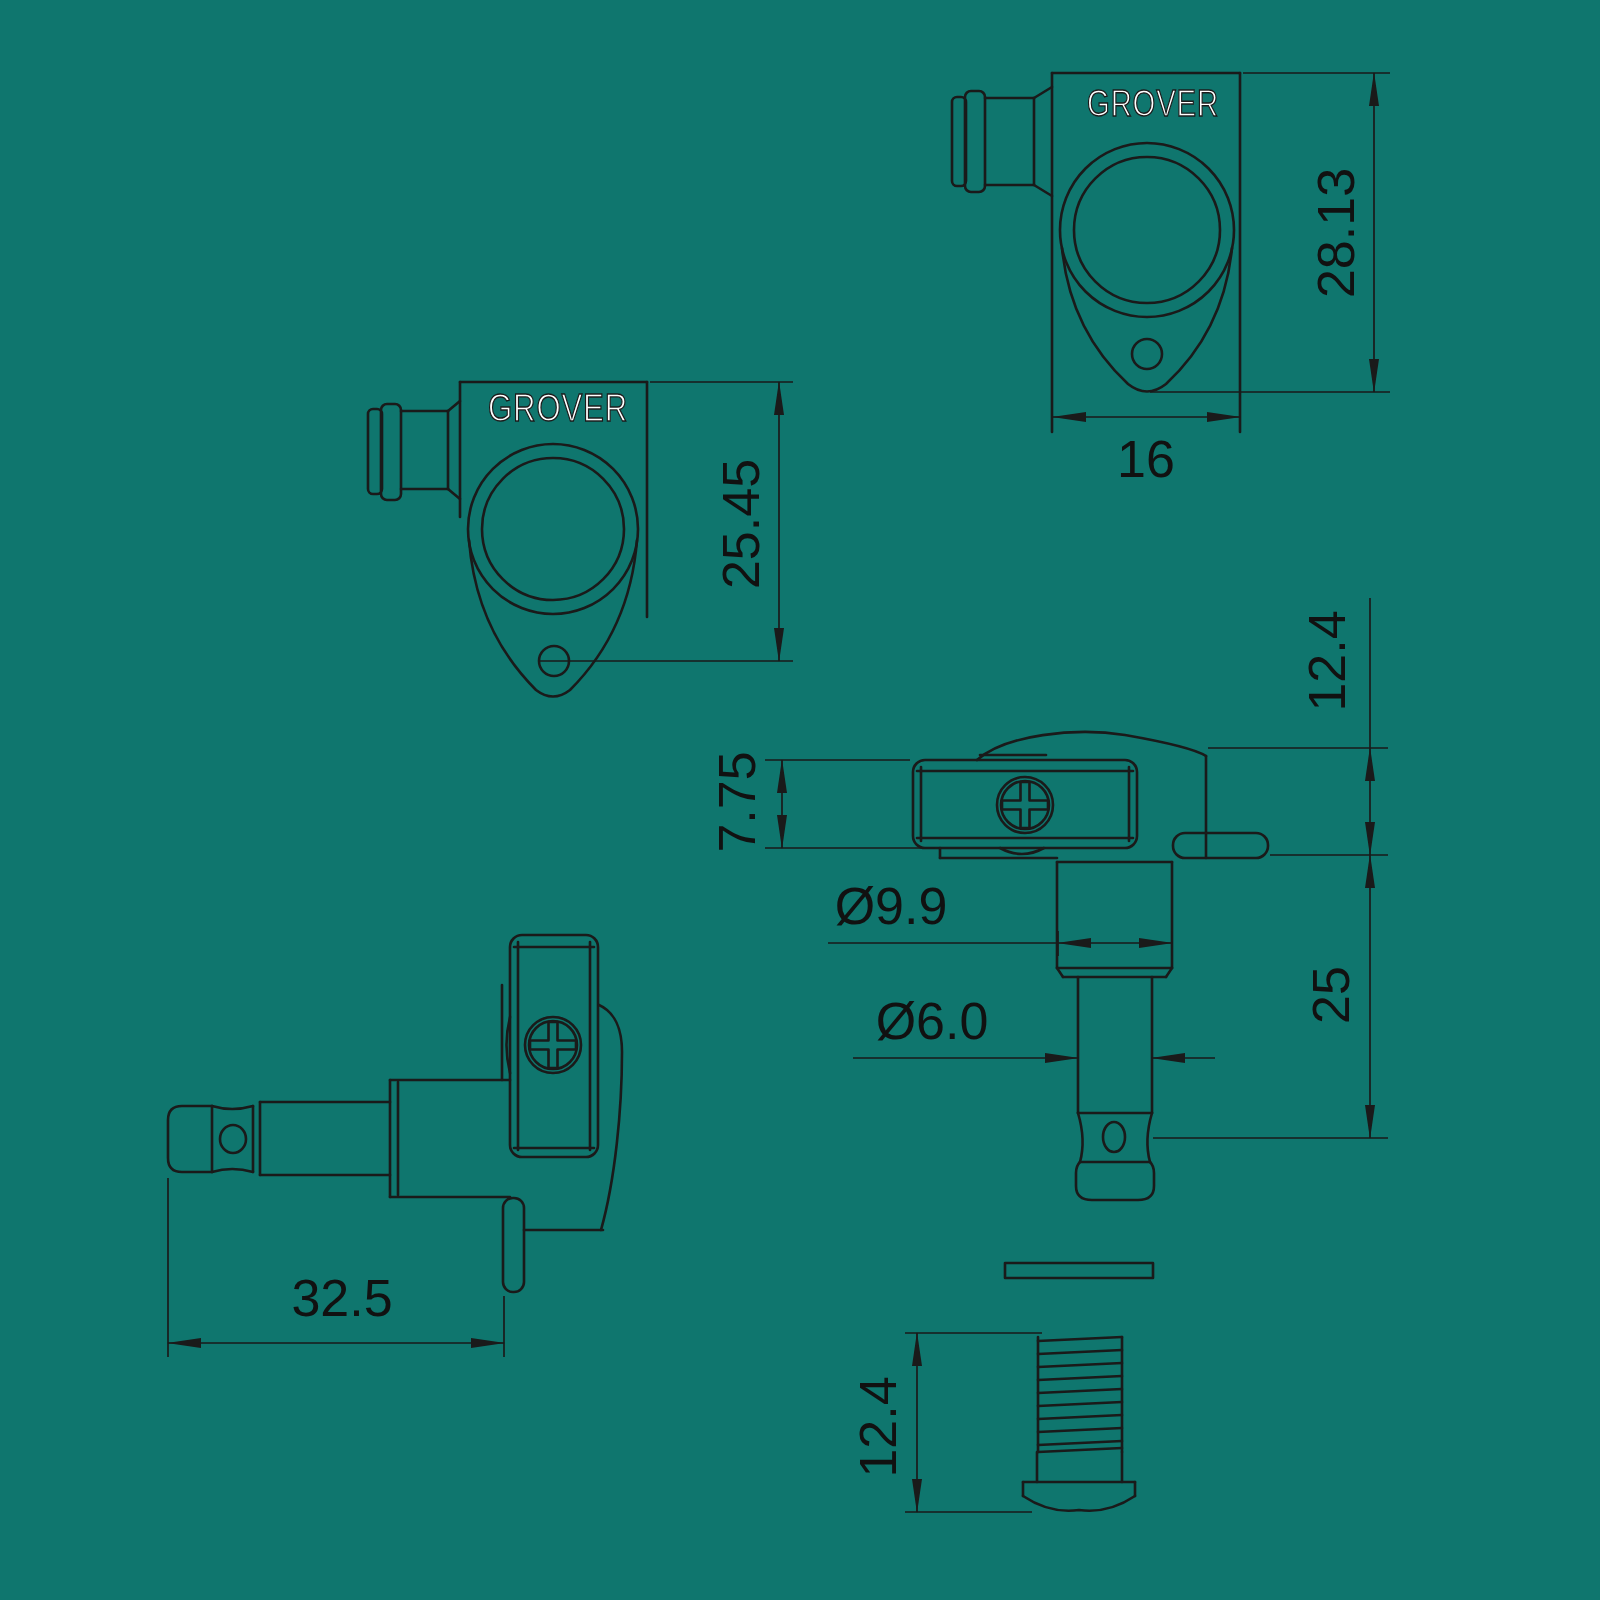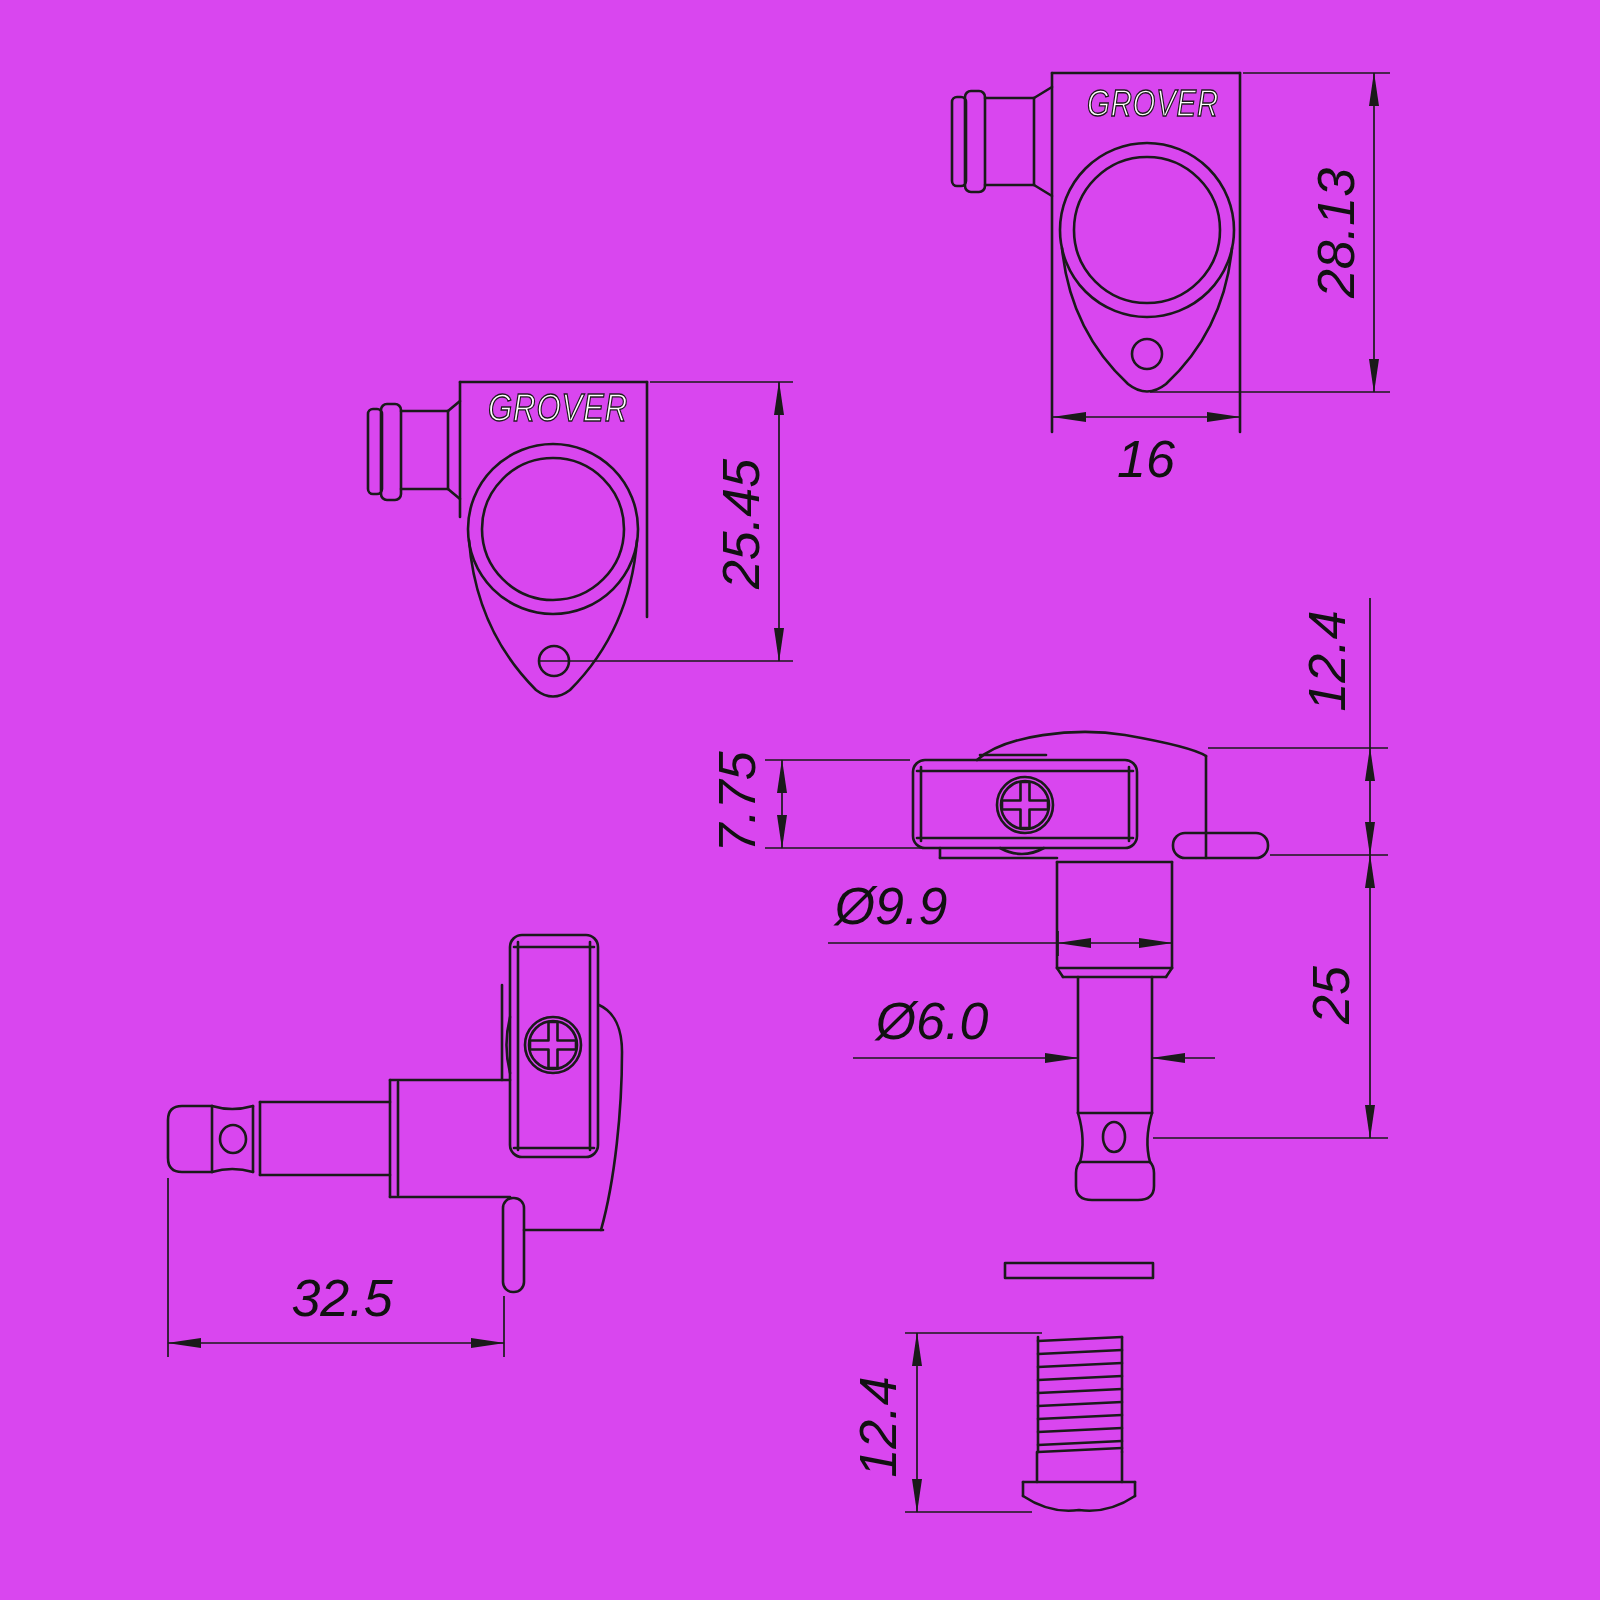--- a/index.html
+++ b/index.html
@@ -1,16 +1,16 @@
 <!DOCTYPE html>
 <html><head>
 <meta charset="utf-8">
 <style>
   html,body{margin:0;padding:0;background:#ffffff;}
-  #canvas{position:relative;width:1600px;height:1600px;background:#d946ef;overflow:hidden;font-style:italic;}
+  #canvas{position:relative;width:1600px;height:1600px;background:#0f766e;overflow:hidden;}
   svg{position:absolute;left:0;top:0;}
   .part{fill:none;stroke:#1a1a1a;stroke-width:2.6;stroke-linecap:round;stroke-linejoin:round;}
   .thin{fill:none;stroke:#1a1a1a;stroke-width:1.7;stroke-linecap:butt;}
   .dimtxt{font-family:"Liberation Sans","DejaVu Sans",sans-serif;font-size:52px;fill:#111;}
   .logotxt{font-family:"Liberation Sans","DejaVu Sans",sans-serif;letter-spacing:1px;
            fill:#ffffff;stroke:#1a1a1a;stroke-width:1.4;}
 </style>
 </head>
 <body>
 

